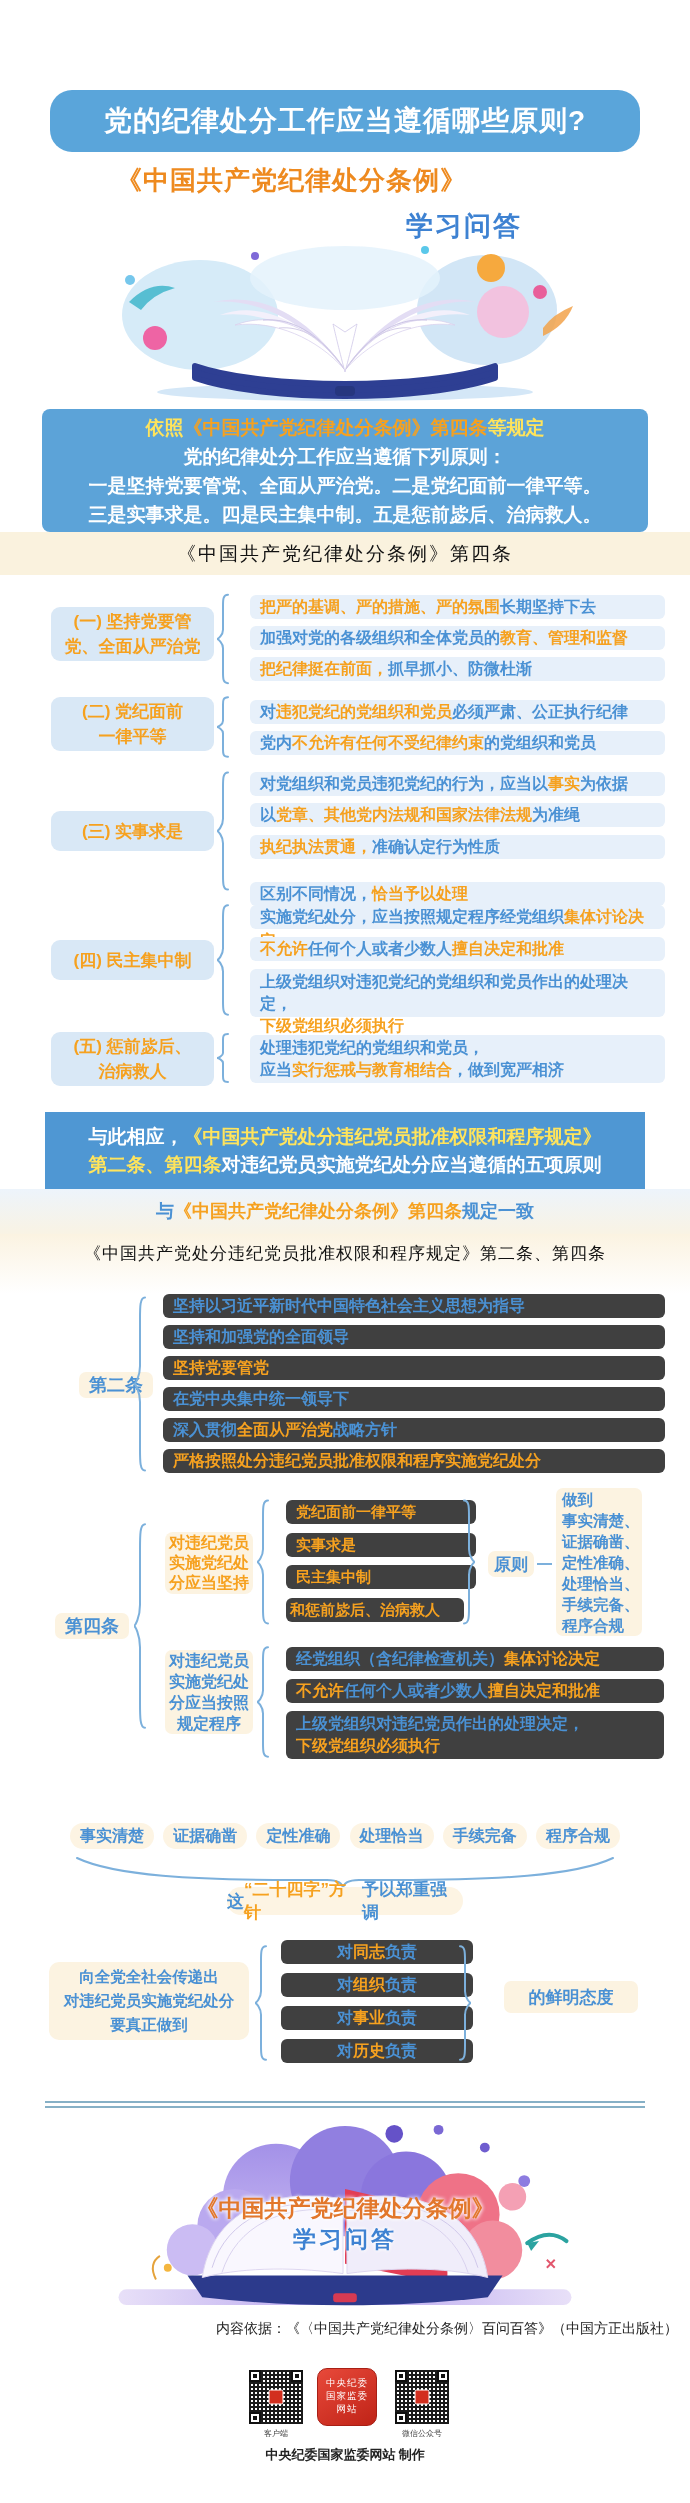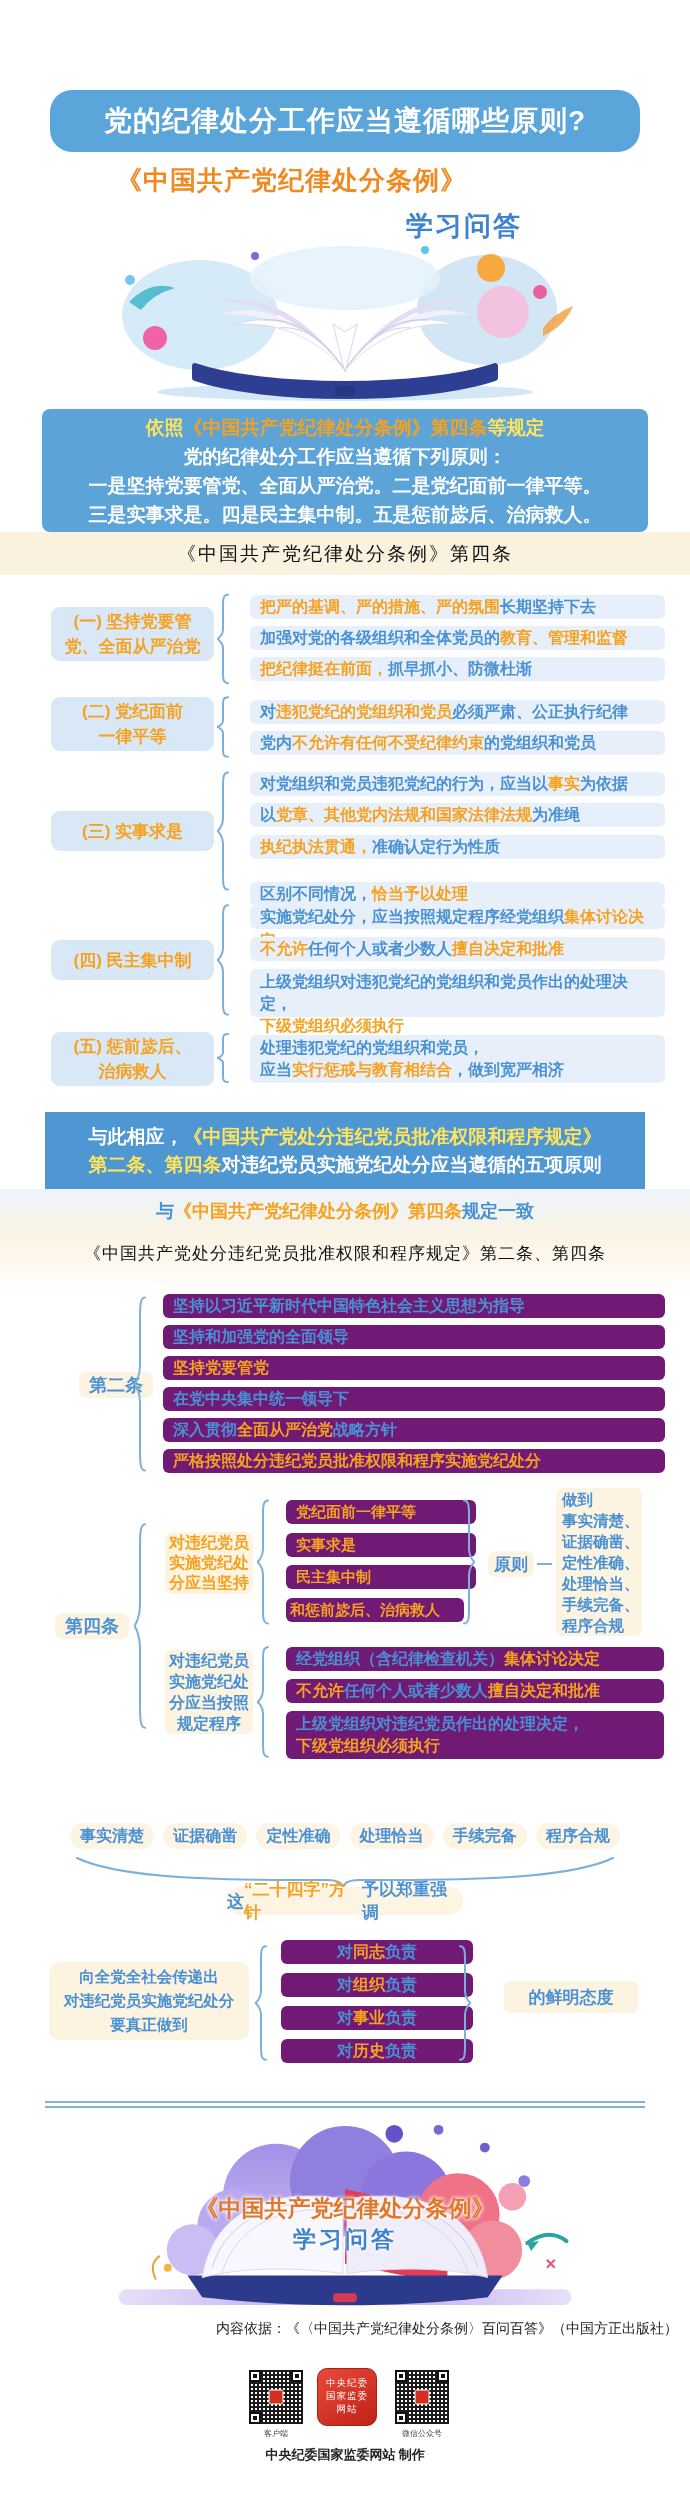--- a/index.html
+++ b/index.html
@@ -8,21 +8,21 @@
   .abs{position:absolute;}
   
   .c-b{color:#4a91d4;}
   .c-o{color:#f6a11f;}
   .c-w{color:#ffffff;}
   .c-y{color:#ffe45c;}
   
   .bar{position:absolute;border-radius:6px;font-weight:bold;font-size:16px;line-height:24px;
        height:24px;padding:0 10px;white-space:pre-line;}
   .bar.lb{background:#e7f0fa;}
-  .bar.cr{background:#701a75;}
+  .bar.cr{background:#404040;}
   .bar.two{height:46px;line-height:22px;padding-top:2px;}
   .bar.ctr{text-align:center;}
   
   .plabel{position:absolute;background:#d9e8f6;border-radius:9px;color:#f6a11f;font-weight:bold;
           font-size:17px;line-height:25px;display:flex;align-items:center;justify-content:center;
           text-align:center;white-space:pre-line;}
   .clabel{position:absolute;background:#fcf3e1;border-radius:7px;color:#4a91d4;font-weight:bold;
           display:flex;align-items:center;justify-content:center;text-align:center;white-space:pre-line;}
   .olabel{position:absolute;background:#fcf3e1;border-radius:8px;color:#f6a11f;font-weight:bold;
           display:flex;align-items:center;justify-content:center;text-align:center;white-space:pre-line;}

